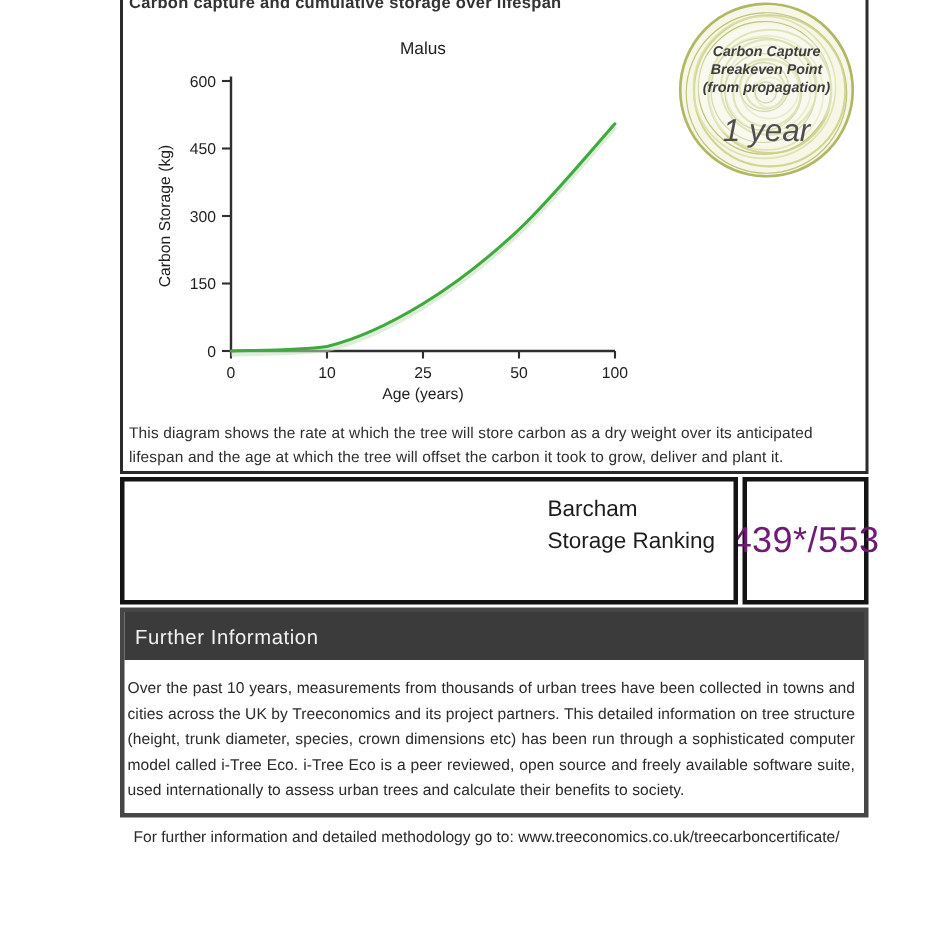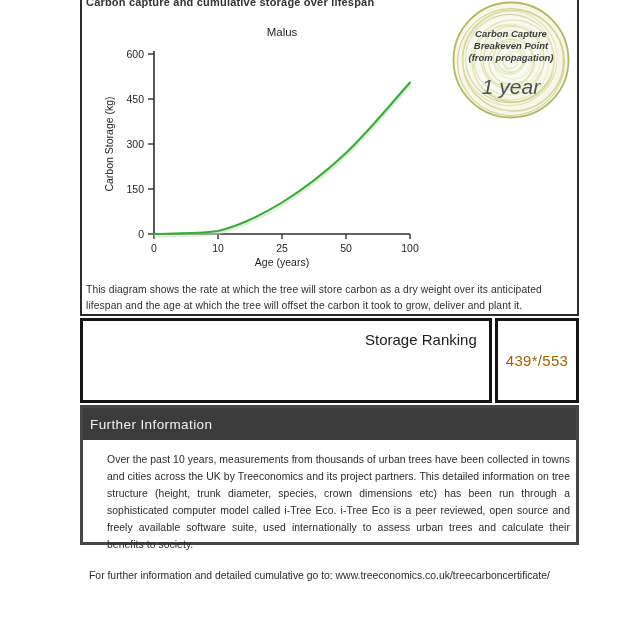--- a/index.html
+++ b/index.html
@@ -23,28 +23,28 @@
   .badge-value{font-size:21px;fill:#4f4f4f;}
 
   
   .rank-row{position:absolute;left:62px;top:318px;width:499px;height:85px;
             display:flex;gap:3px;box-sizing:border-box;}
   .rank-left{flex:1;border:3px solid #141414;background:#fff;position:relative;box-sizing:border-box;}
   .rank-title{position:absolute;left:282px;top:8px;font-size:15px;line-height:21px;color:#1c1c1c;}
   .rank-note{position:absolute;right:4px;bottom:4px;font-size:9.3px;color:#2e2e2e;white-space:nowrap;}
   .rank-value-box{width:84px;border:3px solid #141414;background:#fff;display:flex;
                   align-items:center;justify-content:center;box-sizing:border-box;}
-  .rank-value{font-size:15px;color:#a16207;letter-spacing:.3px;}
+  .rank-value{font-size:24px;color:#701a75;letter-spacing:.3px;}
 
   
   .further-box{position:absolute;left:62px;top:405px;width:499px;height:140px;
                border:3px solid #464646;background:#fff;box-sizing:border-box;}
   .further-header{height:32px;background:#3b3b3b;color:#f2f2f2;font-size:13.5px;
                   letter-spacing:.4px;display:flex;align-items:center;padding-left:7px;box-sizing:border-box;}
-  .further-body{padding:11px 6px 0 24px;font-size:10.4px;line-height:17px;color:#2a2a2a;
+  .further-body{padding:11px 6px 0 2px;font-size:10.4px;line-height:17px;color:#2a2a2a;
                 text-align:justify;letter-spacing:.05px;}
   .further-link{padding:17px 6px 0 6px;font-size:10.4px;color:#2a2a2a;white-space:nowrap;}
 
   svg text{font-family:"Liberation Sans","DejaVu Sans",sans-serif;}
 </style>
 </head>
 <body>
 
 <div class="page">
 
@@ -113,27 +113,28 @@
         <text class="badge-value" x="61" y="95" text-anchor="middle">1 year</text>
       </svg>
     </div>
 
     <div class="chart-note">This diagram shows the rate at which the tree will store carbon as a dry weight over its anticipated lifespan and the age at which the tree will offset the carbon it took to grow, deliver and plant it.</div>
   </div>
 
   <div class="rank-row">
     <div class="rank-left">
       <div class="rank-title">
+        <div>Barcham</div>
         <div>Storage Ranking</div>
       </div>
     </div>
     <div class="rank-value-box">
       <span class="rank-value">439*/553</span>
     </div>
   </div>
 
   <div class="further-box">
     <div class="further-header">Further Information</div>
     <div class="further-body">Over the past 10 years, measurements from thousands of urban trees have been collected in towns and cities across the UK by Treeconomics and its project partners. This detailed information on tree structure (height, trunk diameter, species, crown dimensions etc) has been run through a sophisticated computer model called i-Tree Eco. i-Tree Eco is a peer reviewed, open source and freely available software suite, used internationally to assess urban trees and calculate their benefits to society.</div>
-    <div class="further-link">For further information and detailed cumulative go to: www.treeconomics.co.uk/treecarboncertificate/</div>
+    <div class="further-link">For further information and detailed methodology go to: www.treeconomics.co.uk/treecarboncertificate/</div>
   </div>
 
 </div>
 
 </body></html>

